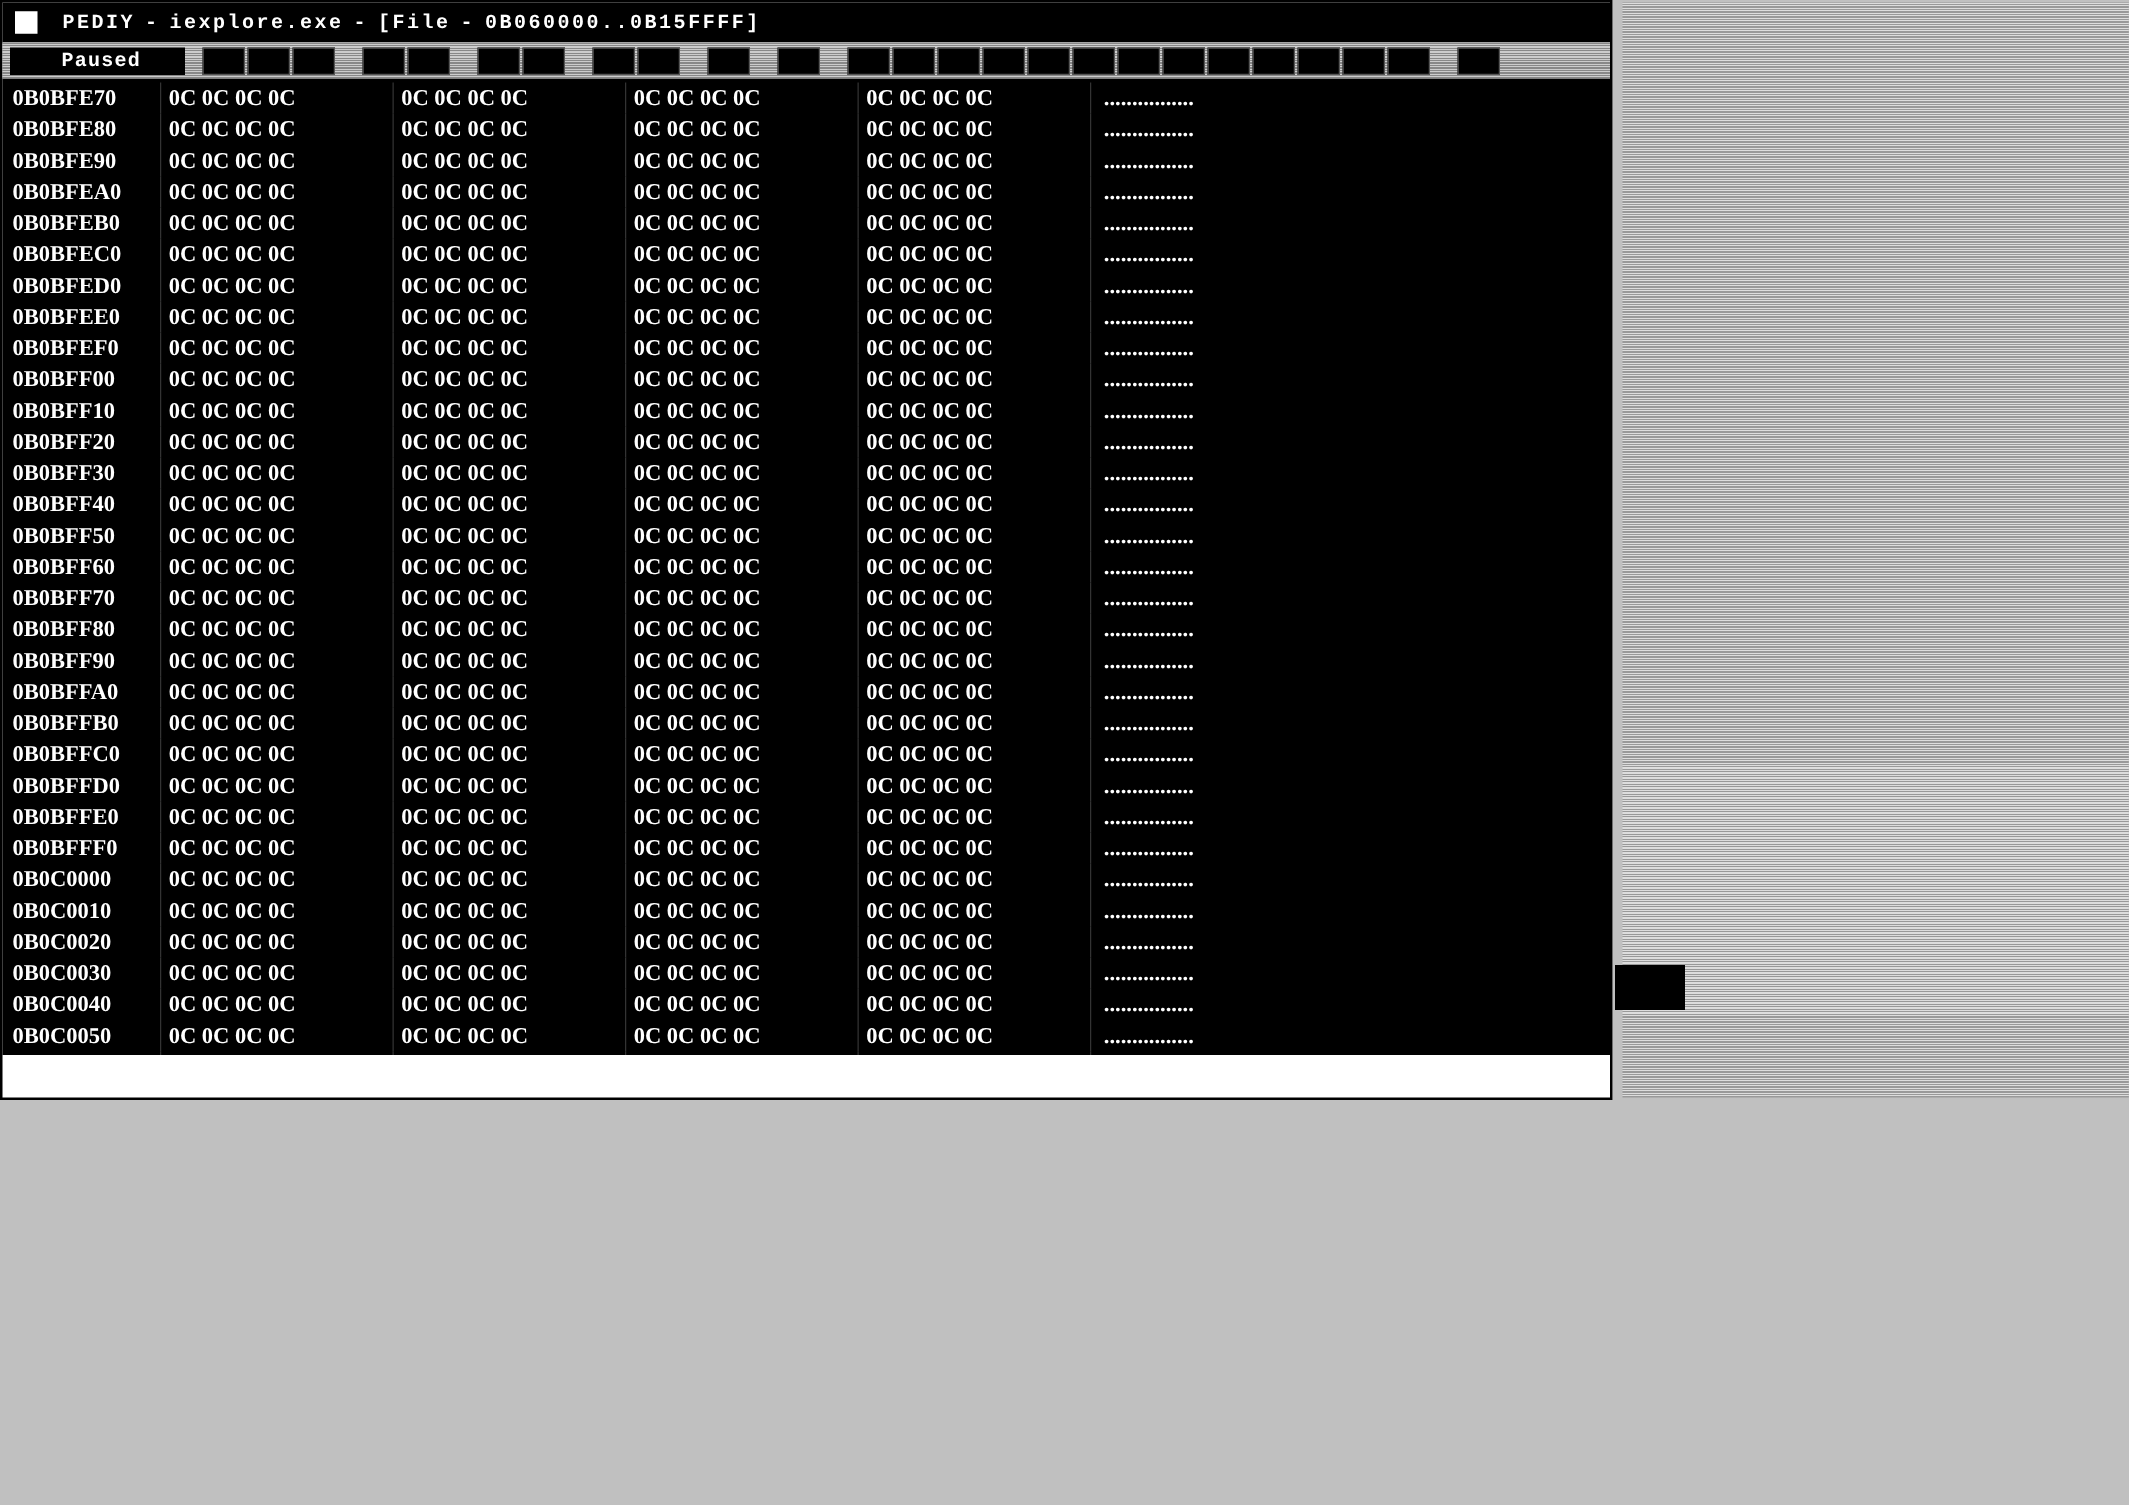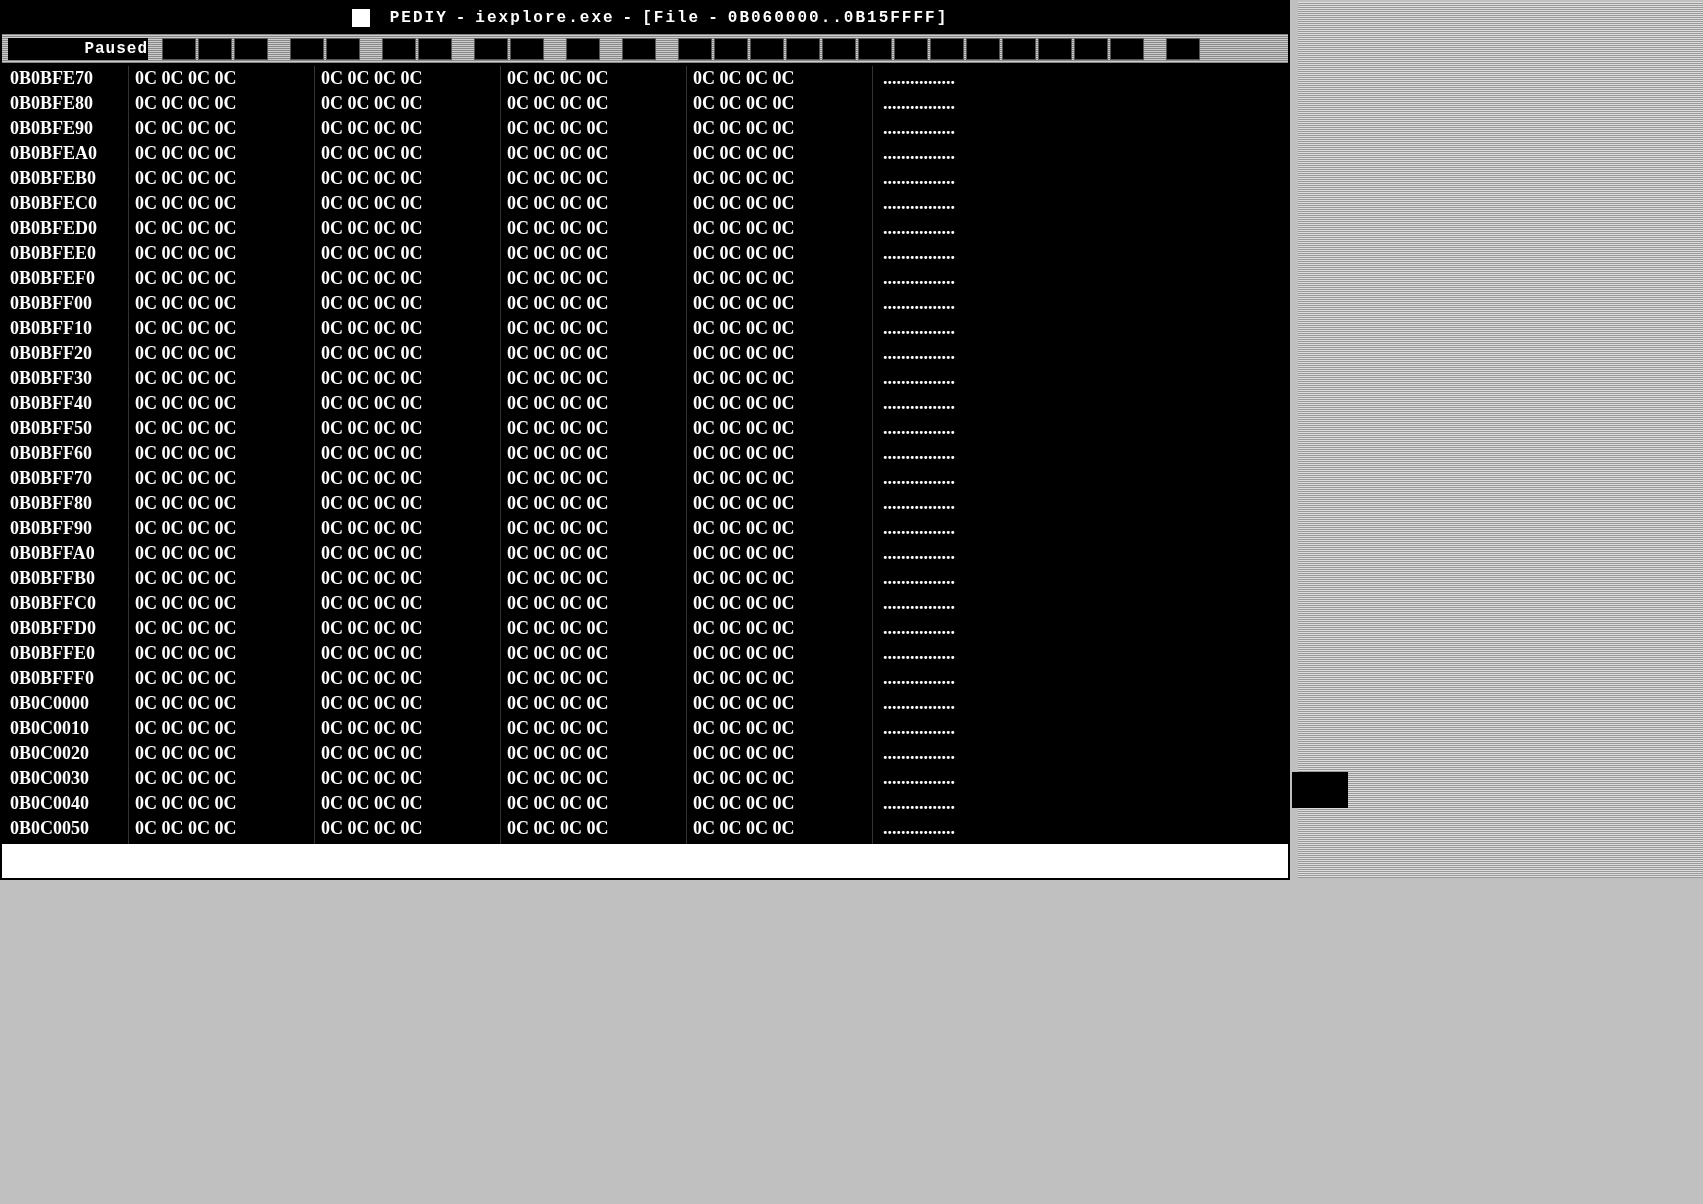--- a/index.html
+++ b/index.html
@@ -21,21 +21,20 @@
   }
   .titlebar {
     height: 32px;
     background: #000;
     color: #fff;
     display: flex;
     align-items: center;
     gap: 8px;
     padding-left: 10px;
     letter-spacing: 2px;
-    justify-content: center;
   }
   .titlebar .icon { width: 18px; height: 18px; background:#fff; display:inline-block; margin-right:12px;}
   .menubar {
     height: 34px;
     background: repeating-linear-gradient(45deg,#aaa,#aaa 1px,#ddd 1px,#ddd 2px);
     border-bottom: 1px solid #000;
     display: flex;
     align-items: center;
     gap: 28px;
     padding-left: 8px;
@@ -49,21 +48,21 @@
     background: repeating-linear-gradient(0deg,#888,#888 1px,#ccc 1px,#ccc 2px);
     border-bottom: 1px solid #000;
     display: flex;
     align-items: center;
     padding-left: 6px;
     gap: 2px;
   }
   .toolbar .pausebox {
     width: 140px; height: 22px;
     background:#000; color:#fff;
-    display:flex; align-items:center; justify-content:flex-end;
+    display:flex; align-items:center; justify-content:center;
     padding-left:6px; letter-spacing:1px;
     margin-right: 12px;
   }
   .tbtn {
     width: 34px; height: 22px;
     background:#000;
     border:1px solid #555;
     display:inline-block;
   }
   .tgap { width: 18px; height: 22px; display:inline-block; }

